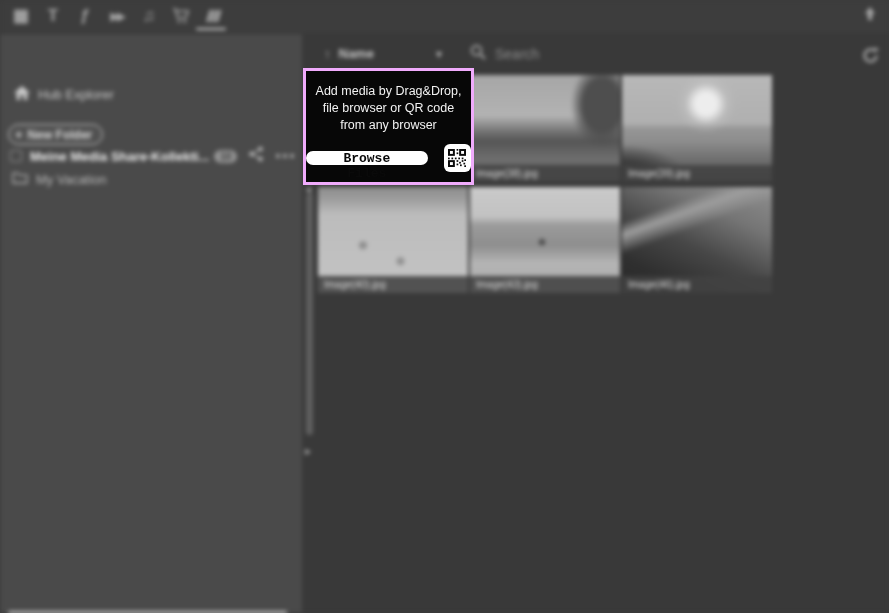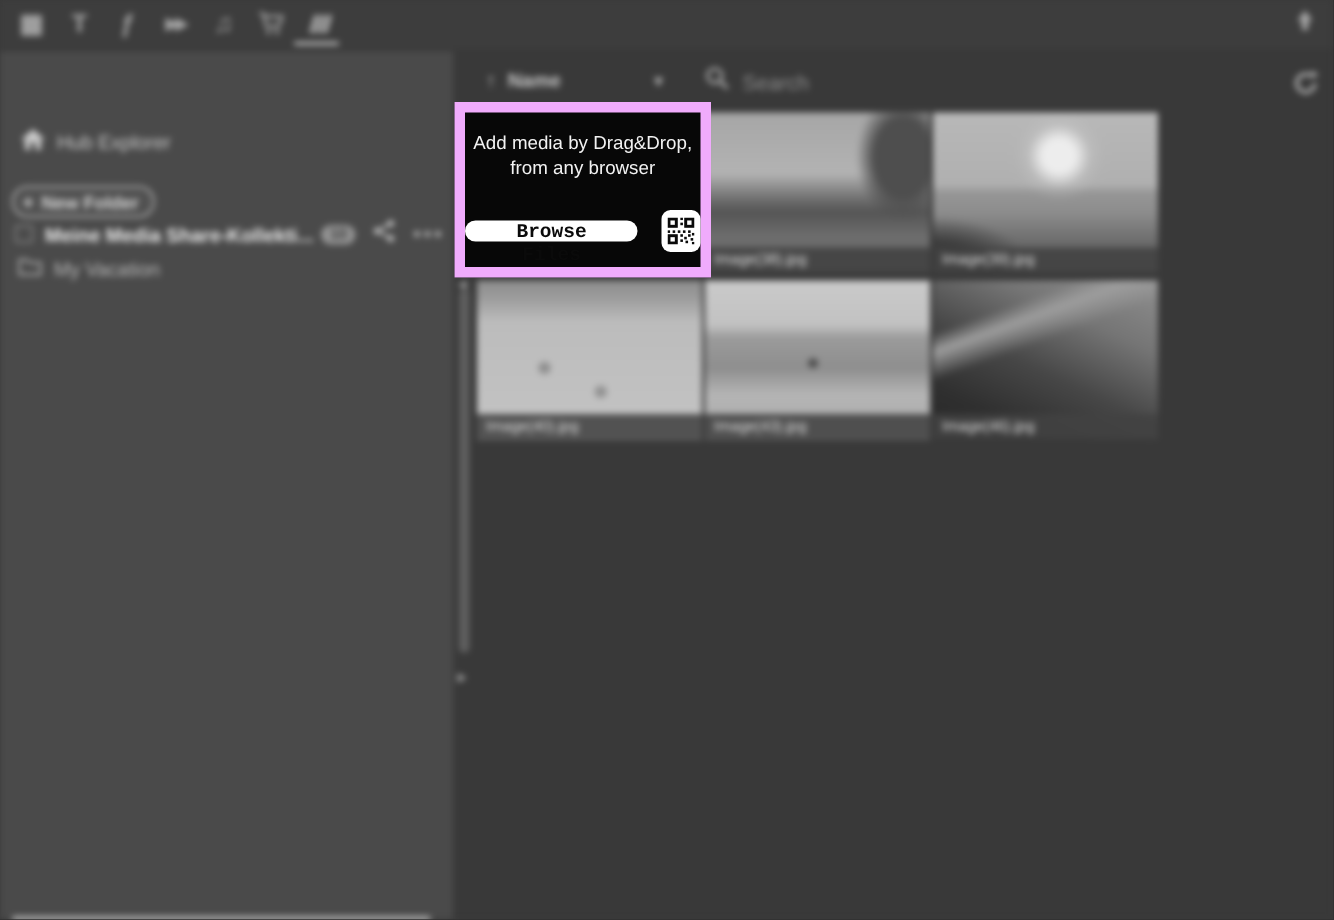--- a/index.html
+++ b/index.html
@@ -63,21 +63,21 @@
       radial-gradient(circle 5px at 55% 70%,#909090 60%,rgba(0,0,0,0) 100%),
       linear-gradient(180deg,#8d8d8d 0%,#9a9a9a 10%,#bcbcbc 26%,#c4c4c4 100%);}
   .t5{left:470px;top:187px;height:106px;background:
       radial-gradient(circle 4px at 48% 52%,#4a4a4a 60%,rgba(0,0,0,0) 100%),
       linear-gradient(180deg,#cacaca 0%,#c2c2c2 28%,#9b9b9b 36%,#8e8e8e 55%,#b5b5b5 72%,#a8a8a8 100%);}
   .t6{left:622px;top:187px;height:106px;background:
       linear-gradient(160deg,rgba(255,255,255,0) 22%,#9d9d9d 30%,rgba(255,255,255,0) 42%),
       linear-gradient(205deg,#8f8f8f 0%,#757575 28%,#474747 55%,#2f2f2f 80%,#282828 100%);}
   
   #popup{position:absolute;left:303px;top:68px;width:171px;height:117px;box-sizing:border-box;
-         background:#070707;border:7px solid #f0abfc;z-index:10;}
+         background:#070707;border:3px solid #f0abfc;z-index:10;}
   .popup-msg{margin-top:12px;text-align:center;color:#f2f2f2;font-size:12.5px;line-height:17px;}
   .popup-btns{position:absolute;left:0;bottom:10px;width:100%;display:flex;align-items:center;
               justify-content:center;gap:16px;}
   .browse-btn{background:#fff;color:#0a0a0a;border:none;border-radius:13px;height:14px;
               padding:0 15px;font-size:13px;font-weight:bold;font-family:Liberation Mono, monospace;}
   .qr-btn{background:#fff;border:none;border-radius:6px;width:28px;height:28px;display:flex;
           align-items:center;justify-content:center;padding:0;}
 </style>
 </head>
 <body>
@@ -208,20 +208,21 @@
     </div>
     <div class="abs thumb t6">
       <span class="lbl">Image(46).jpg</span>
     </div>
 
   </div>
 
   <div id="popup">
     <div class="popup-msg">
       <div>Add media by Drag&amp;Drop,</div>
+      <div>file browser or QR code</div>
       <div>from any browser</div>
     </div>
     <div class="popup-btns">
       <button class="browse-btn">Browse Files</button>
       <button class="qr-btn">
         <svg width="18" height="18" viewBox="0 0 21 21">
           <g fill="#0a0a0a">
             <rect x="0" y="0" width="8" height="8"></rect>
               <rect x="2.3" y="2.3" width="3.4" height="3.4" fill="#fff"></rect>
             <rect x="13" y="0" width="8" height="8"></rect>

